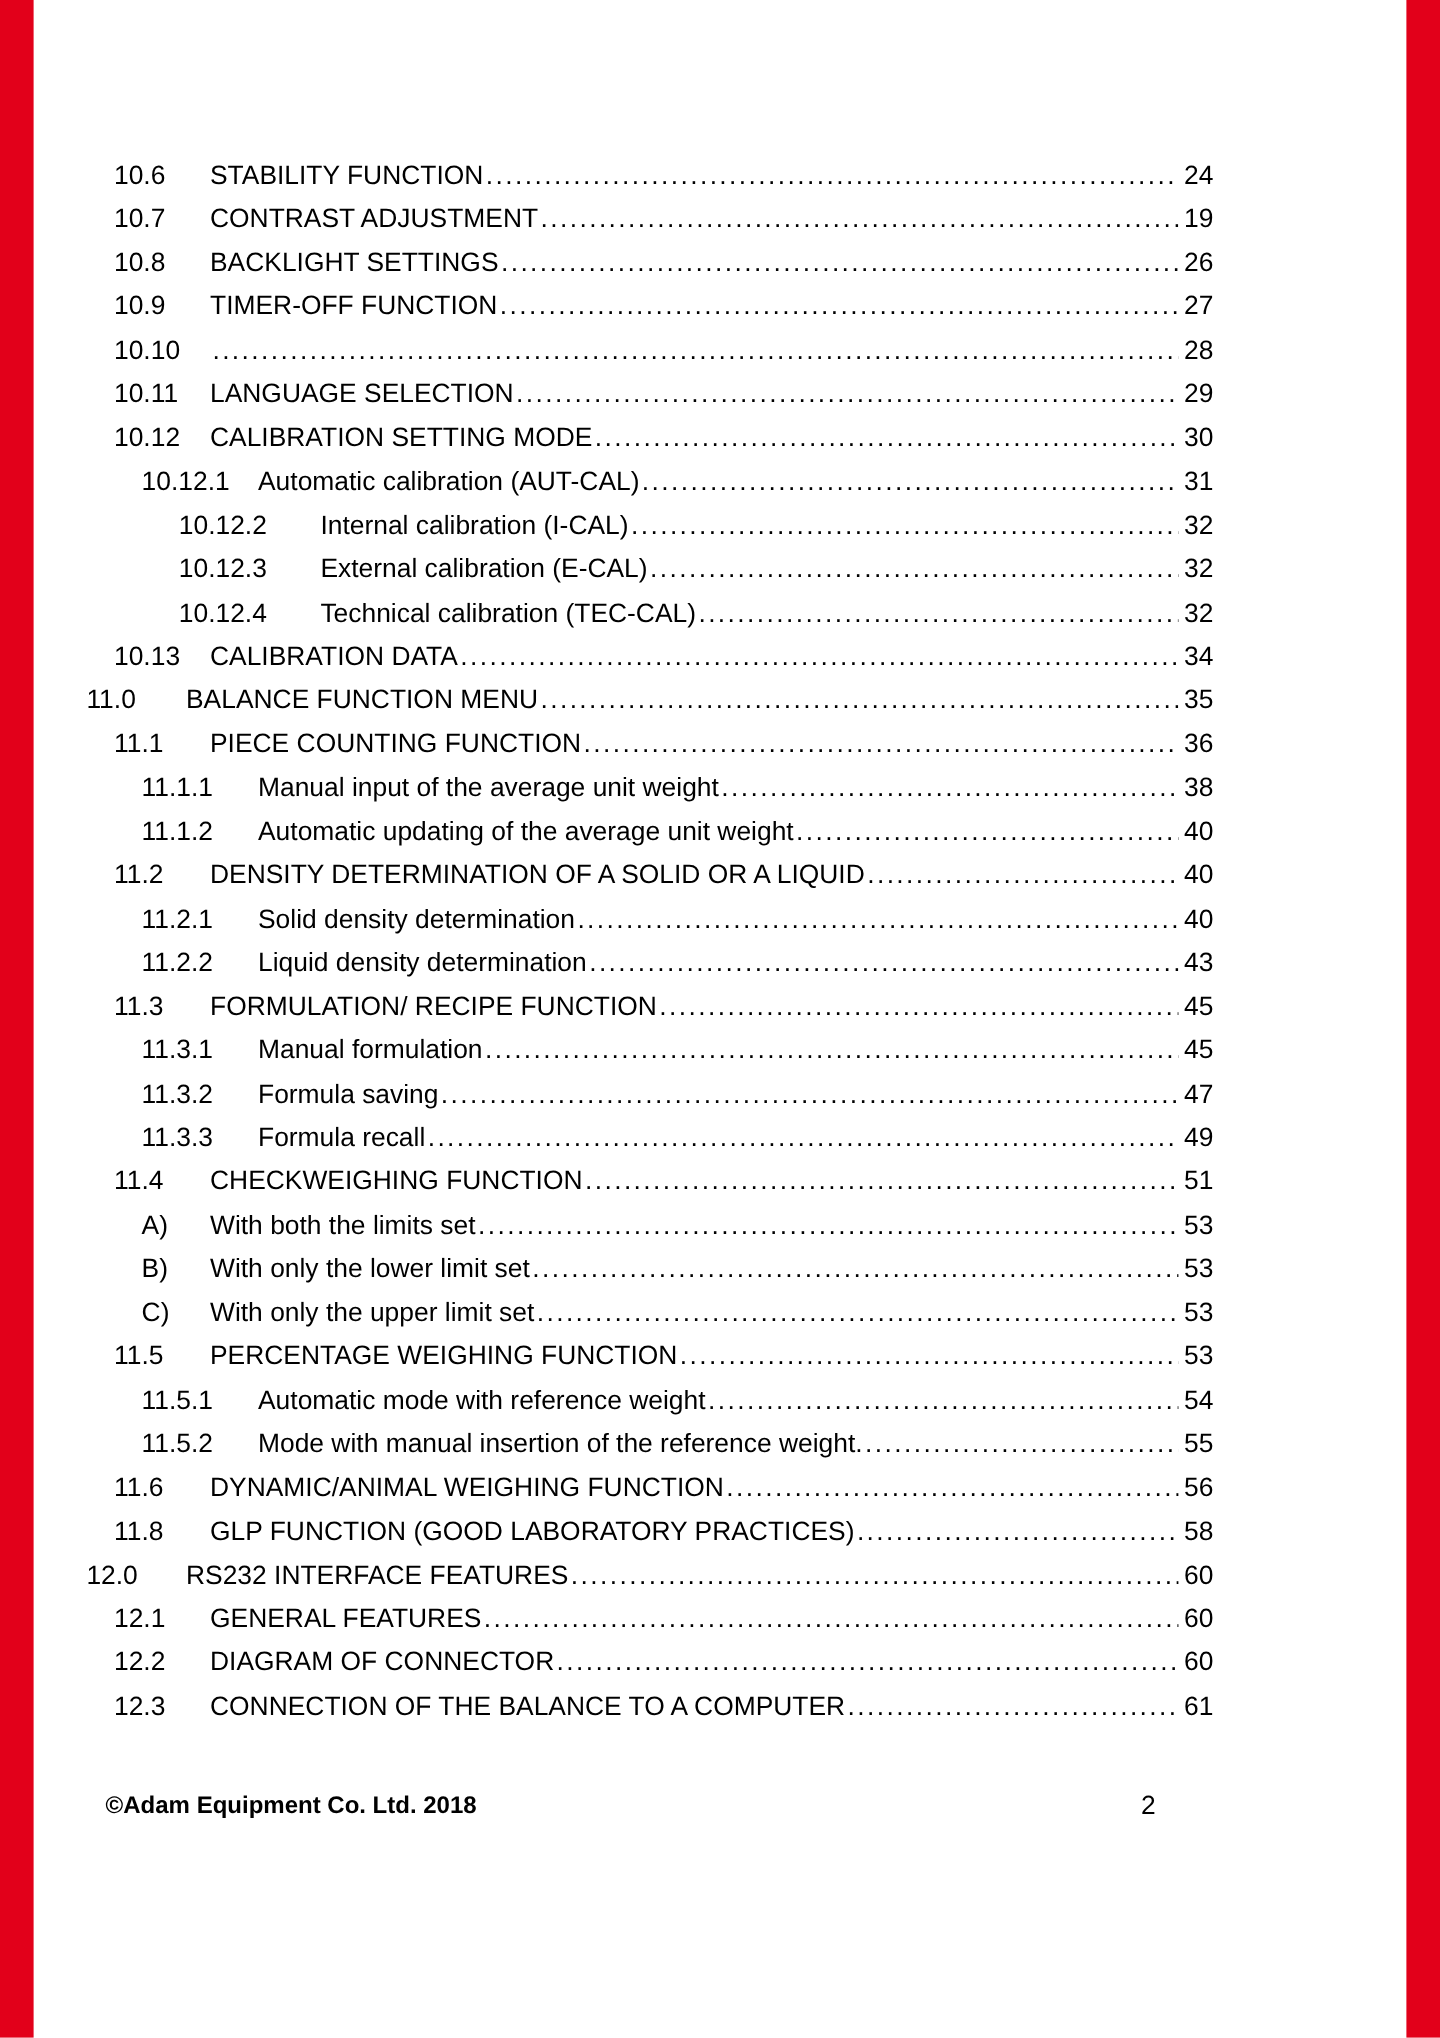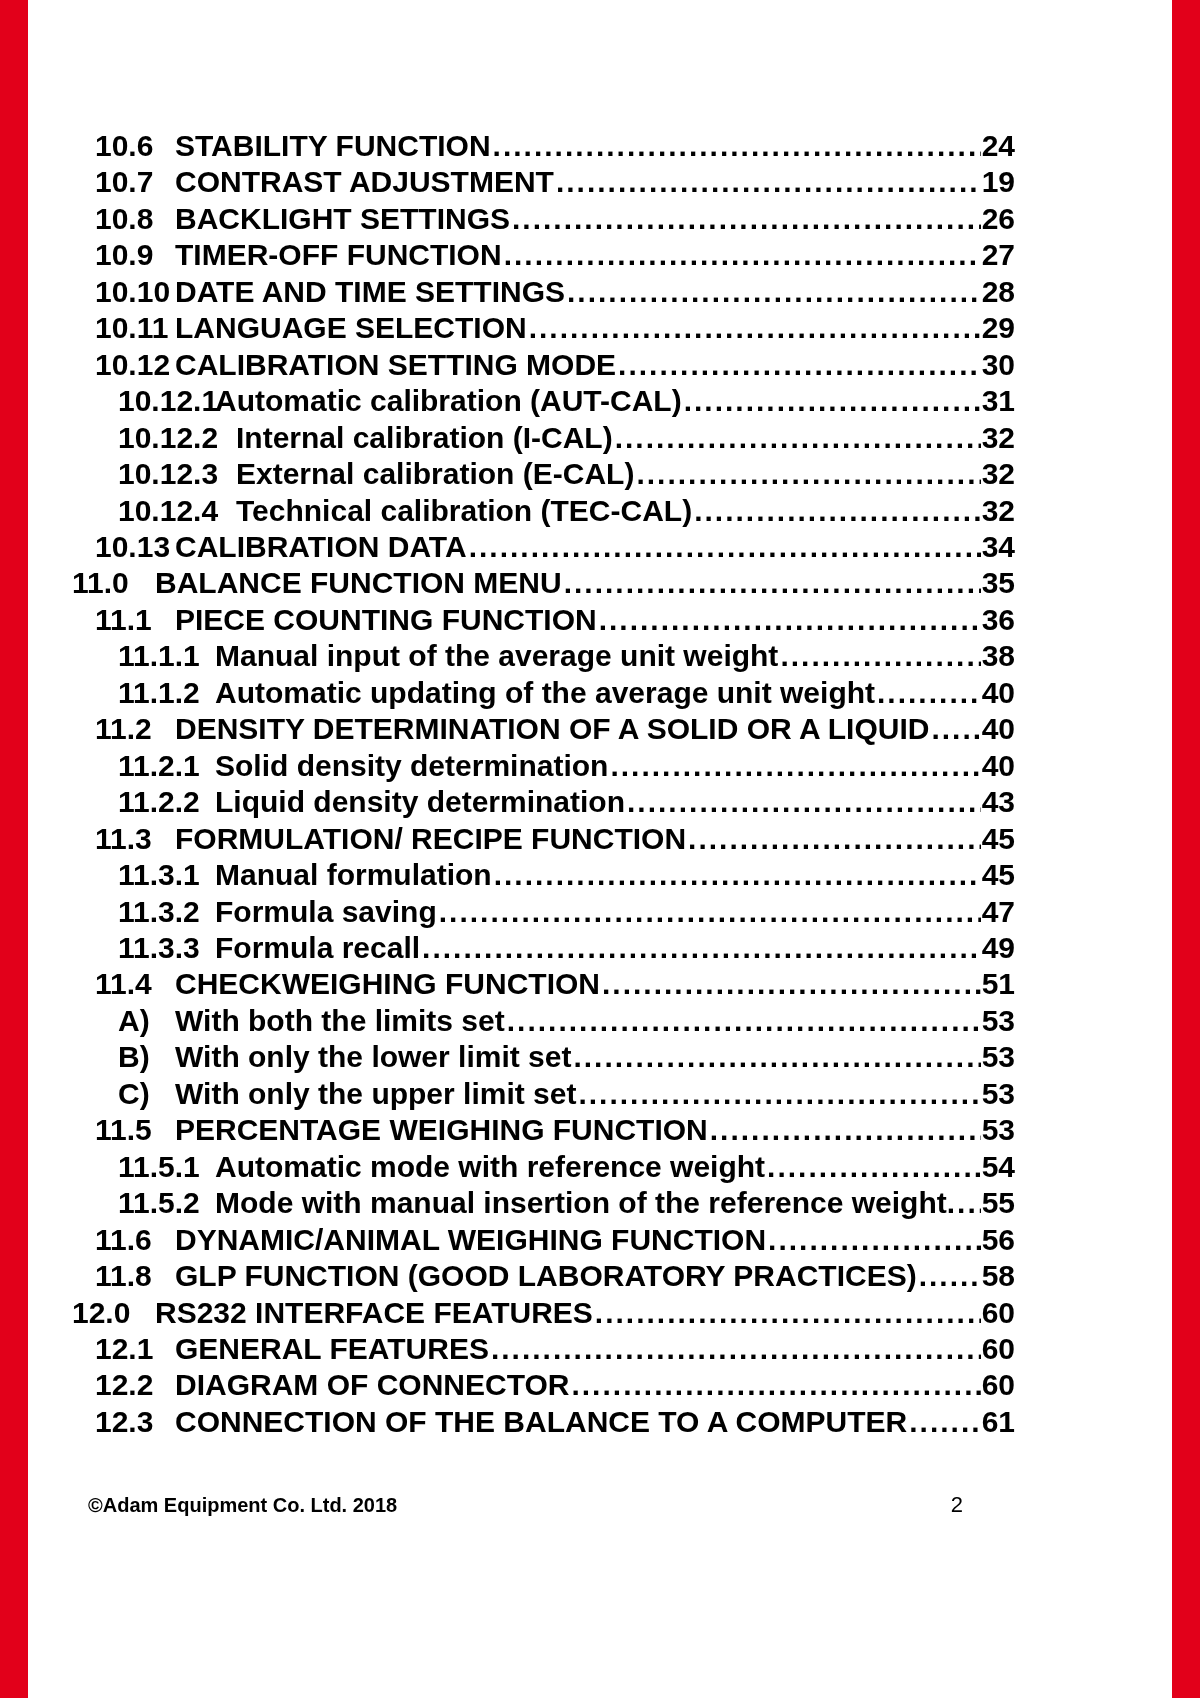--- a/index.html
+++ b/index.html
@@ -23,22 +23,21 @@
     background: #e2001a;
   }
   .edge-bar.left  { left: 0; }
   .edge-bar.right { right: 0; }
 
   .toc {
     position: absolute;
     top: 128px;
     left: 72px;
     right: 185px;
-    font-size: 30px;
-    font-weight: bold;
+    font-size: 22px;
   }
   .row {
     display: flex;
     align-items: baseline;
     line-height: 36.45px;
     white-space: nowrap;
   }
   .num   { flex: none; }
   .label { flex: none; }
   .leader {
@@ -58,21 +57,21 @@
   }
 
   
   .lv-h1              { padding-left: 0; }
   .lv-h1 .num         { width: 83px; }
   .lv-h2              { padding-left: 23px; }
   .lv-h2 .num         { width: 80px; }
   .lv-h3              { padding-left: 46px; }
   .lv-h3 .num         { width: 97px; }
   .lv-h3b             { padding-left: 46px; }
-  .lv-h3b .num        { width: 118px; }
+  .lv-h3b .num        { width: 118px; margin-left: 31px; }
   .lv-alpha           { padding-left: 46px; }
   .lv-alpha .num      { width: 57px; }
 
   .footer {
     position: absolute;
     top: 1492px;
     left: 88px;
     right: 185px;
     display: flex;
     justify-content: space-between;
@@ -117,21 +116,20 @@
 
   <div class="row lv-h2">
     <span class="num">10.9</span>
     <span class="label">TIMER-OFF FUNCTION</span>
     <span class="leader"></span>
     <span class="page">27</span>
   </div>
 
   <div class="row lv-h2">
     <span class="num">10.10</span>
-    <span class="label">DATE AND TIME SETTINGS</span>
     <span class="leader"></span>
     <span class="page">28</span>
   </div>
 
   <div class="row lv-h2">
     <span class="num">10.11</span>
     <span class="label">LANGUAGE SELECTION</span>
     <span class="leader"></span>
     <span class="page">29</span>
   </div>

